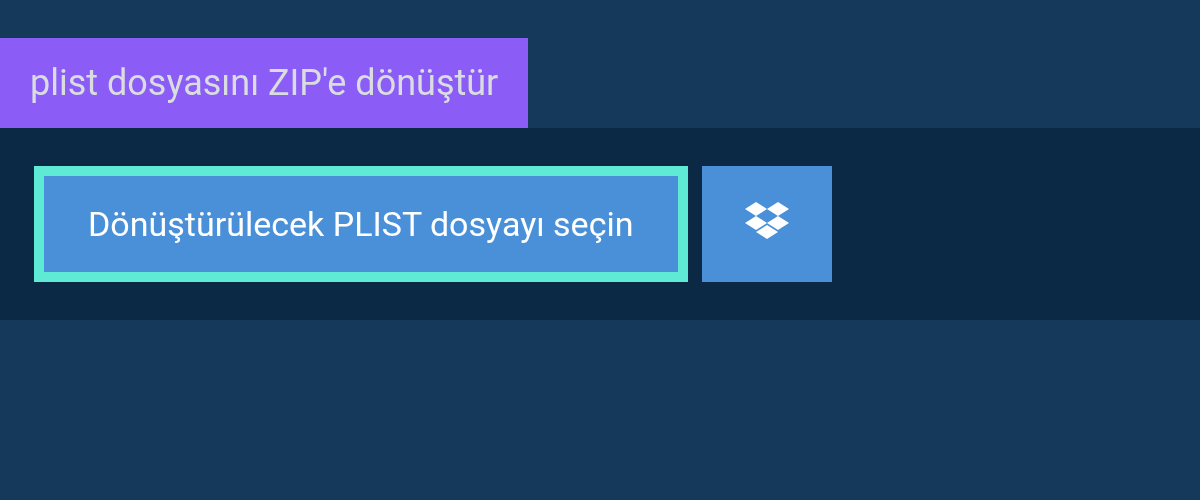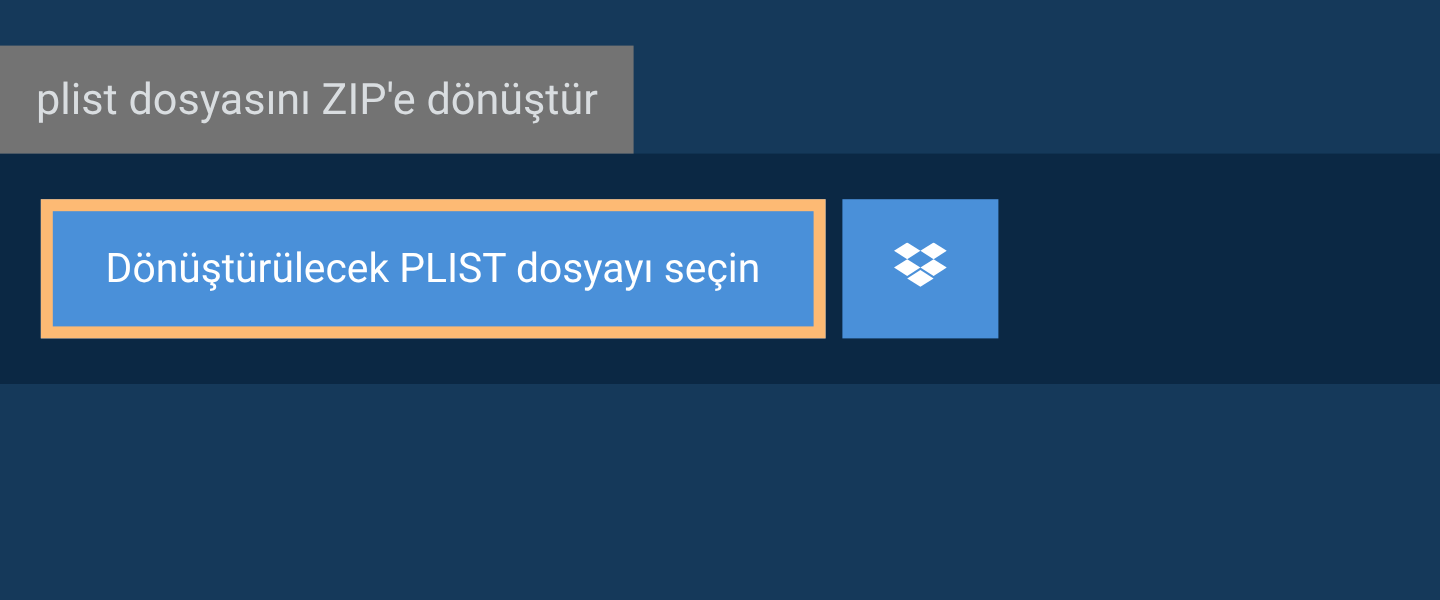--- a/index.html
+++ b/index.html
@@ -8,21 +8,21 @@
       box-sizing: border-box;
     }
     body {
       width: 1200px;
       height: 500px;
       background: #15395a;
       font-family: -apple-system, BlinkMacSystemFont, "Segoe UI", Roboto, Helvetica, Arial, sans-serif;
       overflow: hidden;
     }
     .title-bar {
-      background: #737373;
+      background: #8b5cf6;
       padding: 24px 30px;
       display: inline-block;
       margin-top: 38px;
     }
     .title-text {
       color: #d9dde0;
       font-size: 36px;
       font-weight: 400;
     }
     .main-panel {
@@ -30,21 +30,21 @@
       margin-top: 0;
       padding: 38px 34px;
     }
     .button-row {
       display: flex;
       gap: 14px;
       align-items: stretch;
     }
     .select-file-button {
       background: #4a90d9;
-      border: 10px solid #fdba74;
+      border: 10px solid #5eead4;
       padding: 28px 44px;
       cursor: pointer;
       display: flex;
       align-items: flex-start;
       justify-content: center;
     }
     .select-file-text {
       color: #ffffff;
       font-size: 34px;
       font-weight: 400;

